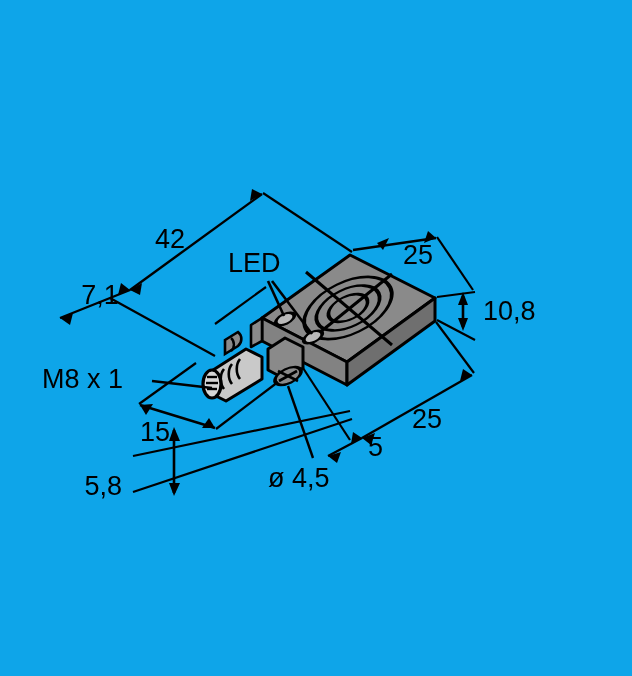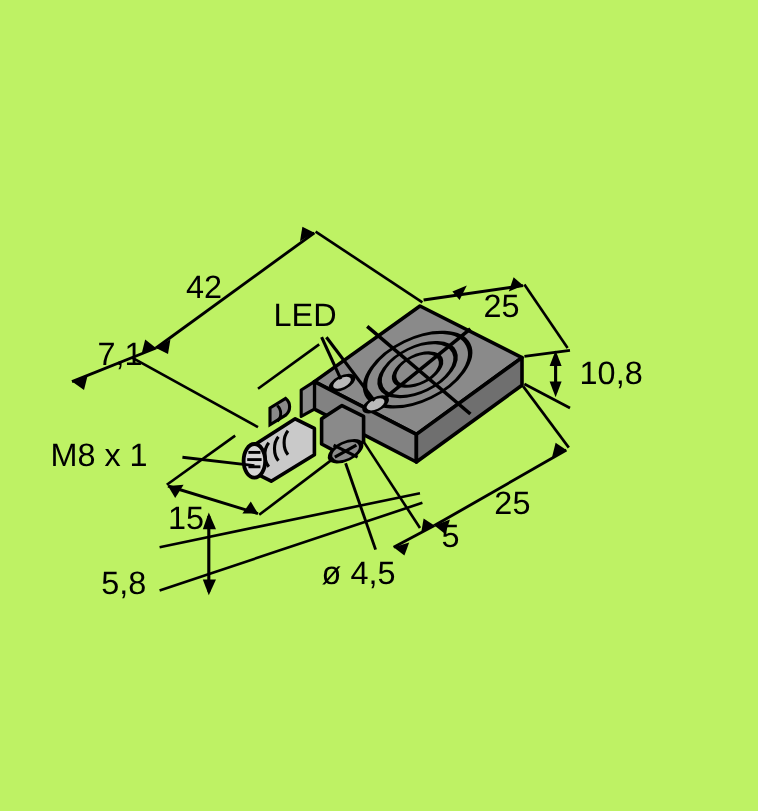--- a/index.html
+++ b/index.html
@@ -1,18 +1,18 @@
 <!DOCTYPE html>
 <html><head>
 <meta charset="utf-8">
 <style>
   html,body{margin:0;padding:0;background:#ffffff;}
   body{width:632px;height:676px;overflow:hidden;
        font-family:"Liberation Sans","DejaVu Sans",sans-serif;}
-  #stage{position:relative;width:632px;height:676px;background:#bef264;}
+  #stage{position:relative;width:632px;height:676px;background:#0ea5e9;}
   svg{display:block;}
   .dimtext{font-family:"Liberation Sans","DejaVu Sans",sans-serif;
            font-size:27px;fill:#000;font-weight:400;}
 </style>
 </head>
 <body>
 
 <div id="stage">
 <svg width="632" height="676" viewBox="0 0 632 676">
 

